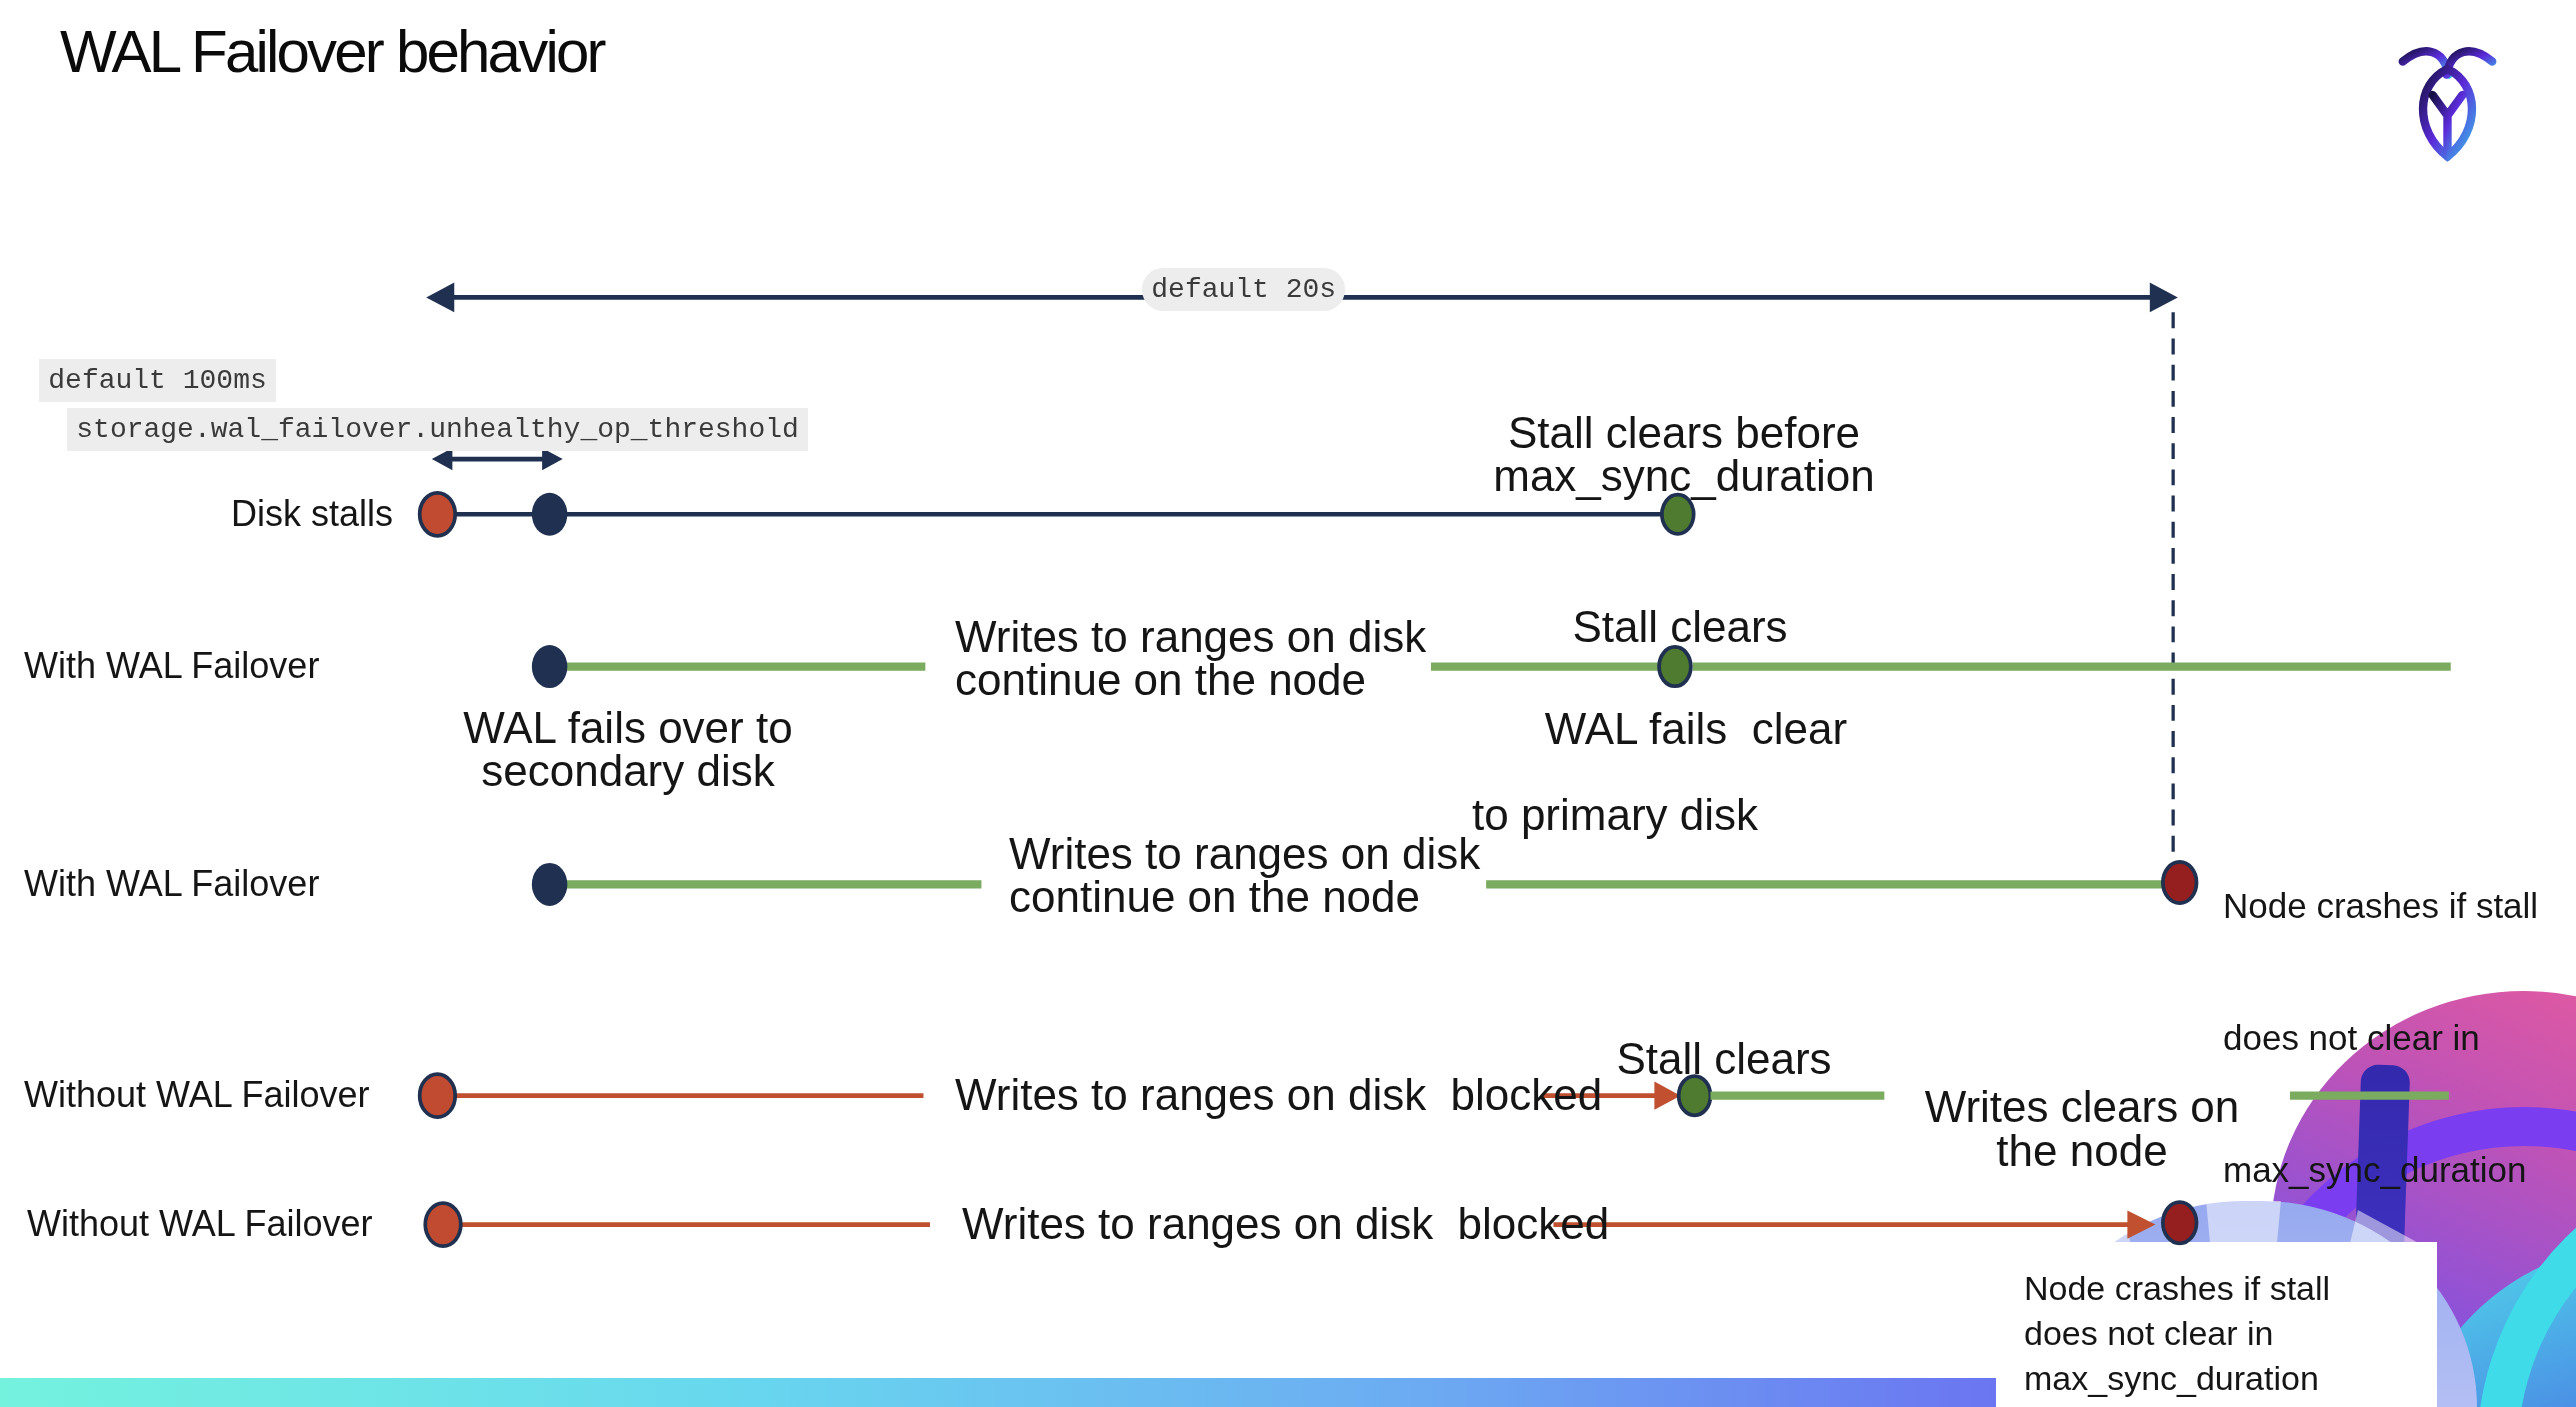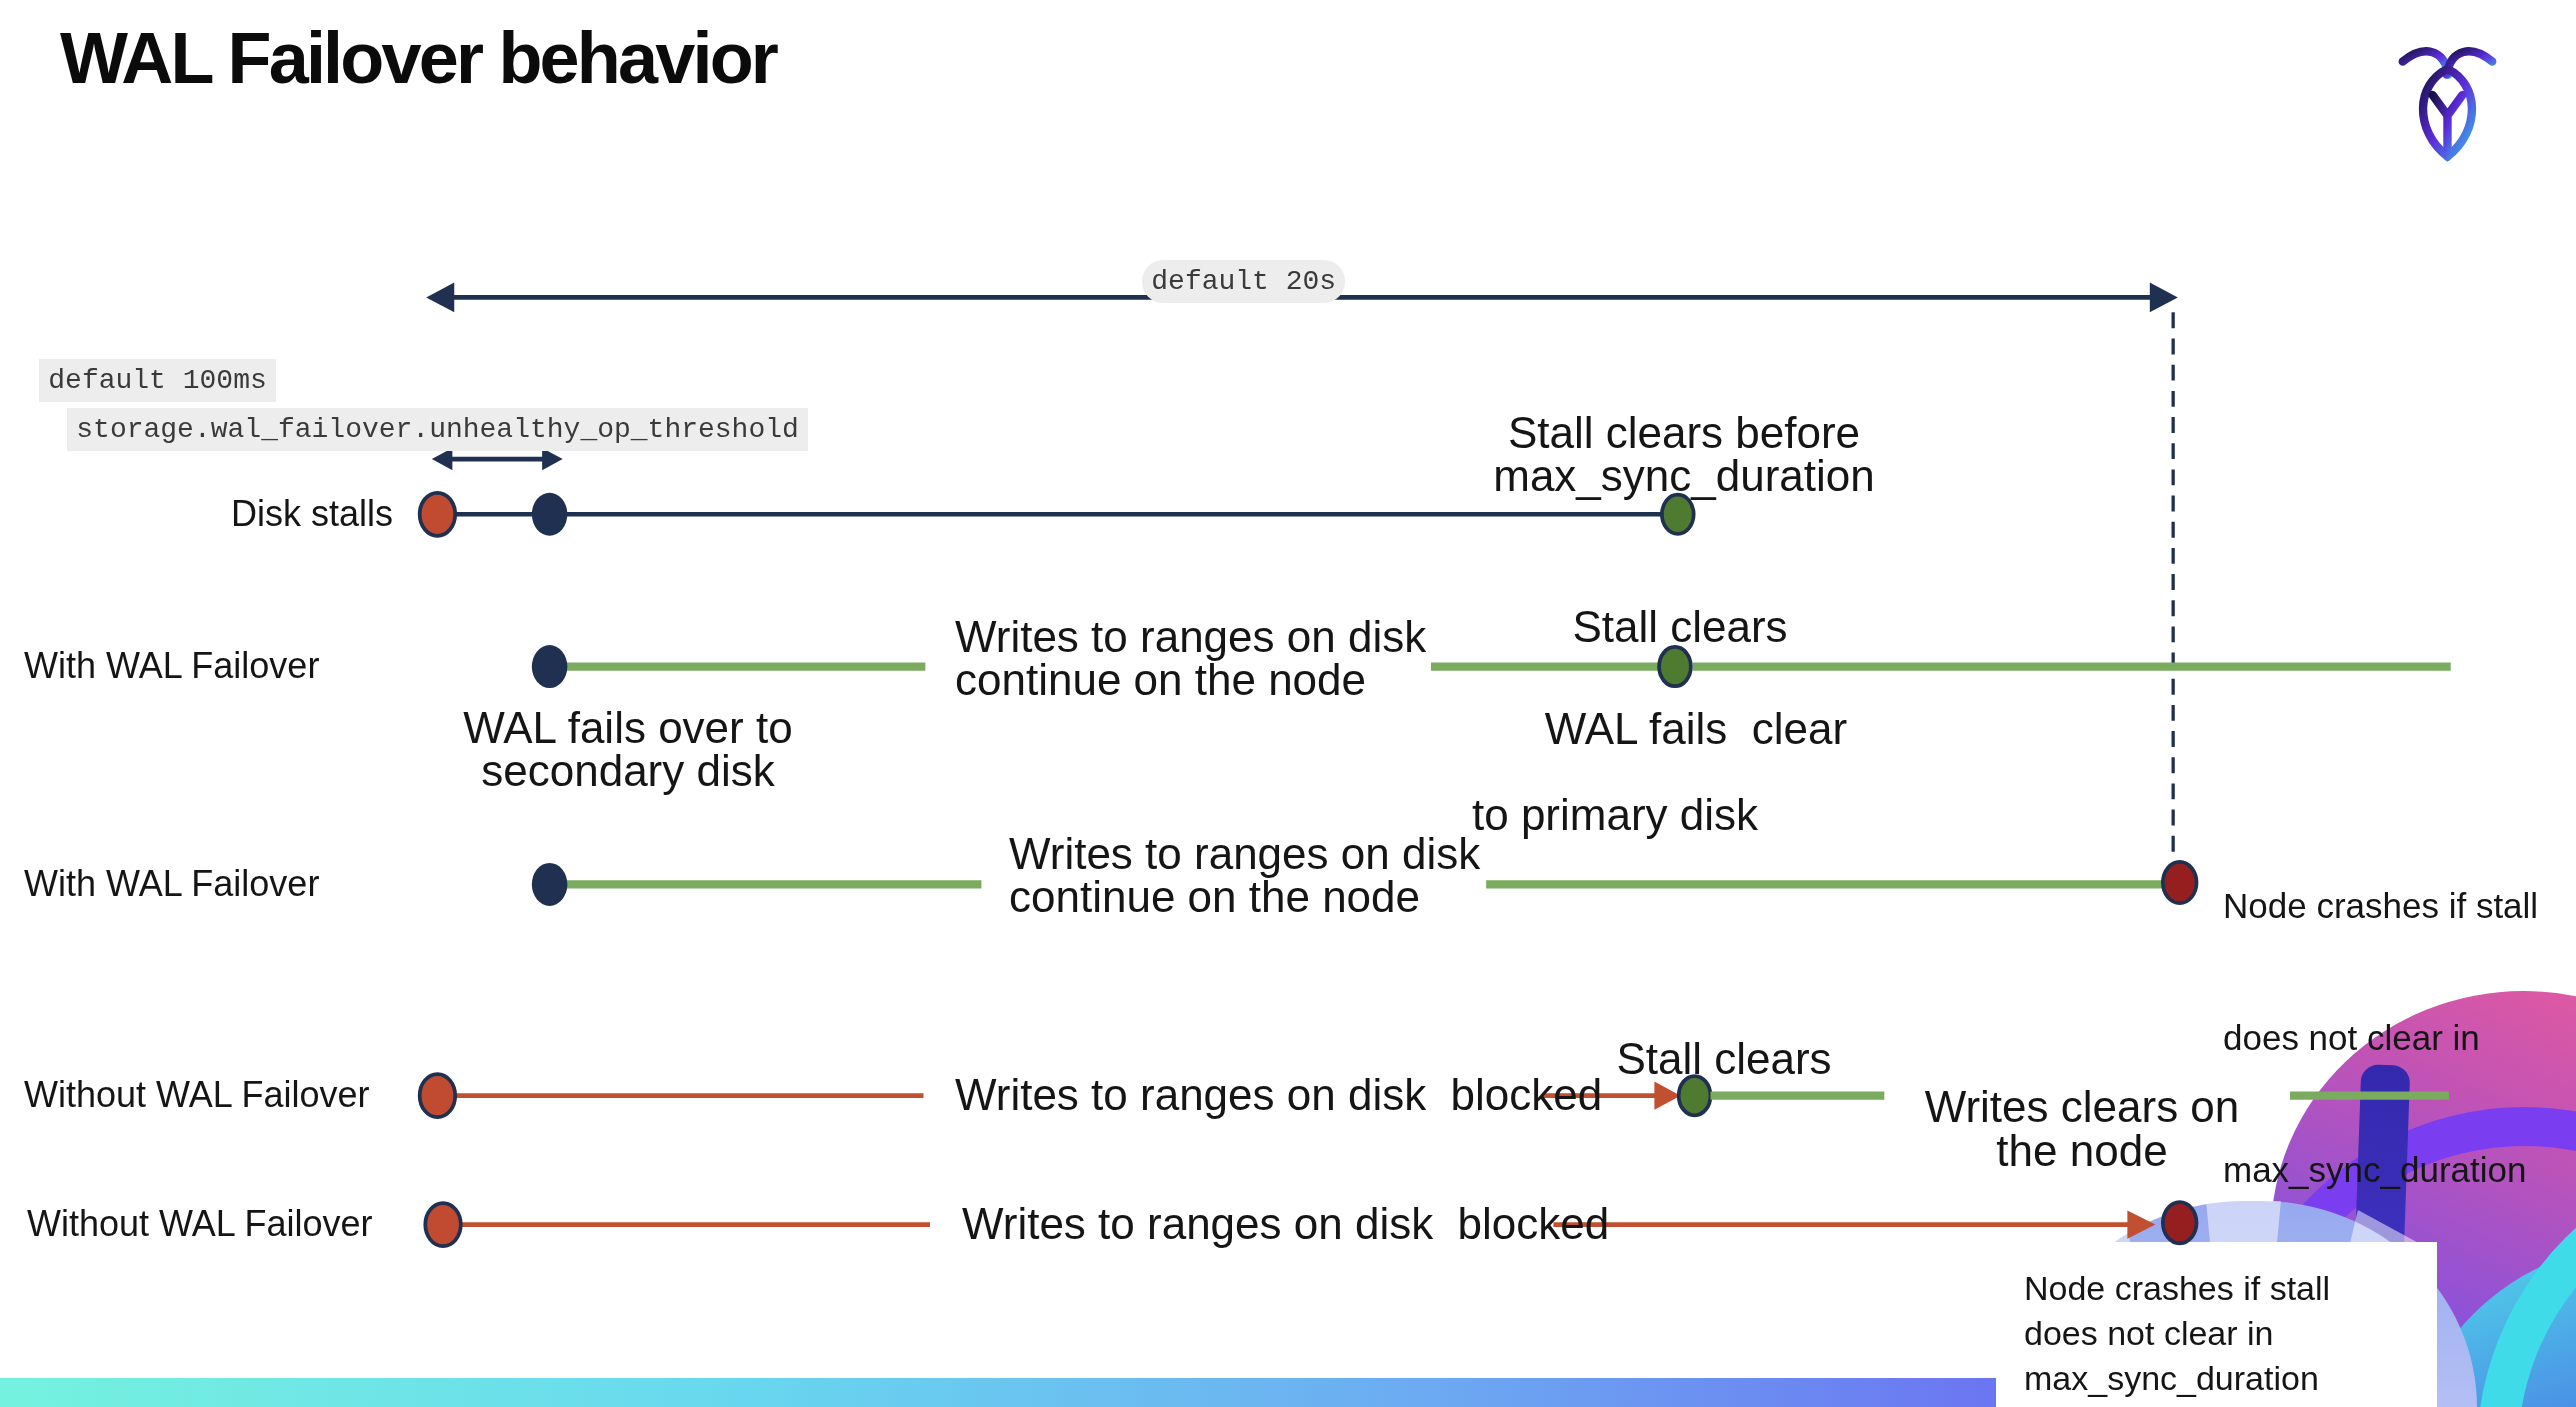--- a/index.html
+++ b/index.html
@@ -2,21 +2,21 @@
 <html style="font-size:15px"><head>
 <meta charset="utf-8">
 <style>
   html,body{margin:0;padding:0;background:#ffffff;}
   #page{
     position:relative;width:2576px;height:1408px;overflow:hidden;
     font-family:"Liberation Sans","DejaVu Sans",sans-serif;color:#111;background:#fff;
   }
   .abs{position:absolute;}
   #title{
-    left:60px;top:17px;font-size:72px;font-weight:700;letter-spacing:-2.8px;
+    left:60px;top:17px;font-size:60px;font-weight:400;letter-spacing:-2.8px;
     white-space:nowrap;color:#0b0b0b;
   }
   .mono{
     font-family:"Liberation Mono","DejaVu Sans Mono",monospace;
     font-size:28px;color:#3a3a3a;background:#ededed;padding:5.6px 9.3px;
     white-space:pre;line-height:32px;
   }
   .rowlabel{
     font-size:36px;color:#151515;white-space:pre;transform:translateY(-50%);
   }
@@ -145,21 +145,21 @@
     <line x1="1830" y1="1172" x2="2016" y2="1172" stroke="#7aab5e" stroke-width="9"></line>
     <line x1="2450" y1="1172" x2="2620" y2="1172" stroke="#7aab5e" stroke-width="9"></line>
 
     <line x1="492" y1="1310" x2="995" y2="1310" stroke="#c0502f" stroke-width="5"></line>
     <line x1="1662" y1="1310" x2="2278" y2="1310" stroke="#c0502f" stroke-width="5"></line>
     <polygon points="2306,1310 2276,1295 2276,1325" fill="#c0502f"></polygon>
     <ellipse cx="474" cy="1310" rx="19" ry="23" fill="#c14b30" stroke="#1f3050" stroke-width="4"></ellipse>
     <ellipse cx="2332" cy="1308" rx="18" ry="22" fill="#951f1f" stroke="#1f3050" stroke-width="4"></ellipse>
   </svg>
 
-  <div class="abs mono textlayer" style="left:1142px;top:260px;border-radius:21px;">default 20s</div>
+  <div class="abs mono textlayer" style="left:1142px;top:268px;border-radius:21px;">default 20s</div>
   <div class="abs mono textlayer" style="left:39px;top:359px;text-align:center;">default 100ms</div>
   <div class="abs mono textlayer" style="left:39px;top:408px;margin-left:28px;">storage.wal_failover.unhealthy_op_threshold</div>
 
   <div class="abs rowlabel textlayer" style="left:113px;top:514px;width:280px;text-align:right;">Disk stalls</div>
   <div class="abs rowlabel textlayer" style="left:24px;top:666px;">With WAL Failover</div>
   <div class="abs rowlabel textlayer" style="left:24px;top:884px;">With WAL Failover</div>
   <div class="abs rowlabel textlayer" style="left:24px;top:1095px;">Without WAL Failover</div>
   <div class="abs rowlabel textlayer" style="left:27px;top:1224px;">Without WAL Failover</div>
 
   <div class="abs ann center textlayer" style="left:1684px;top:433px;">Stall clears before</div>

